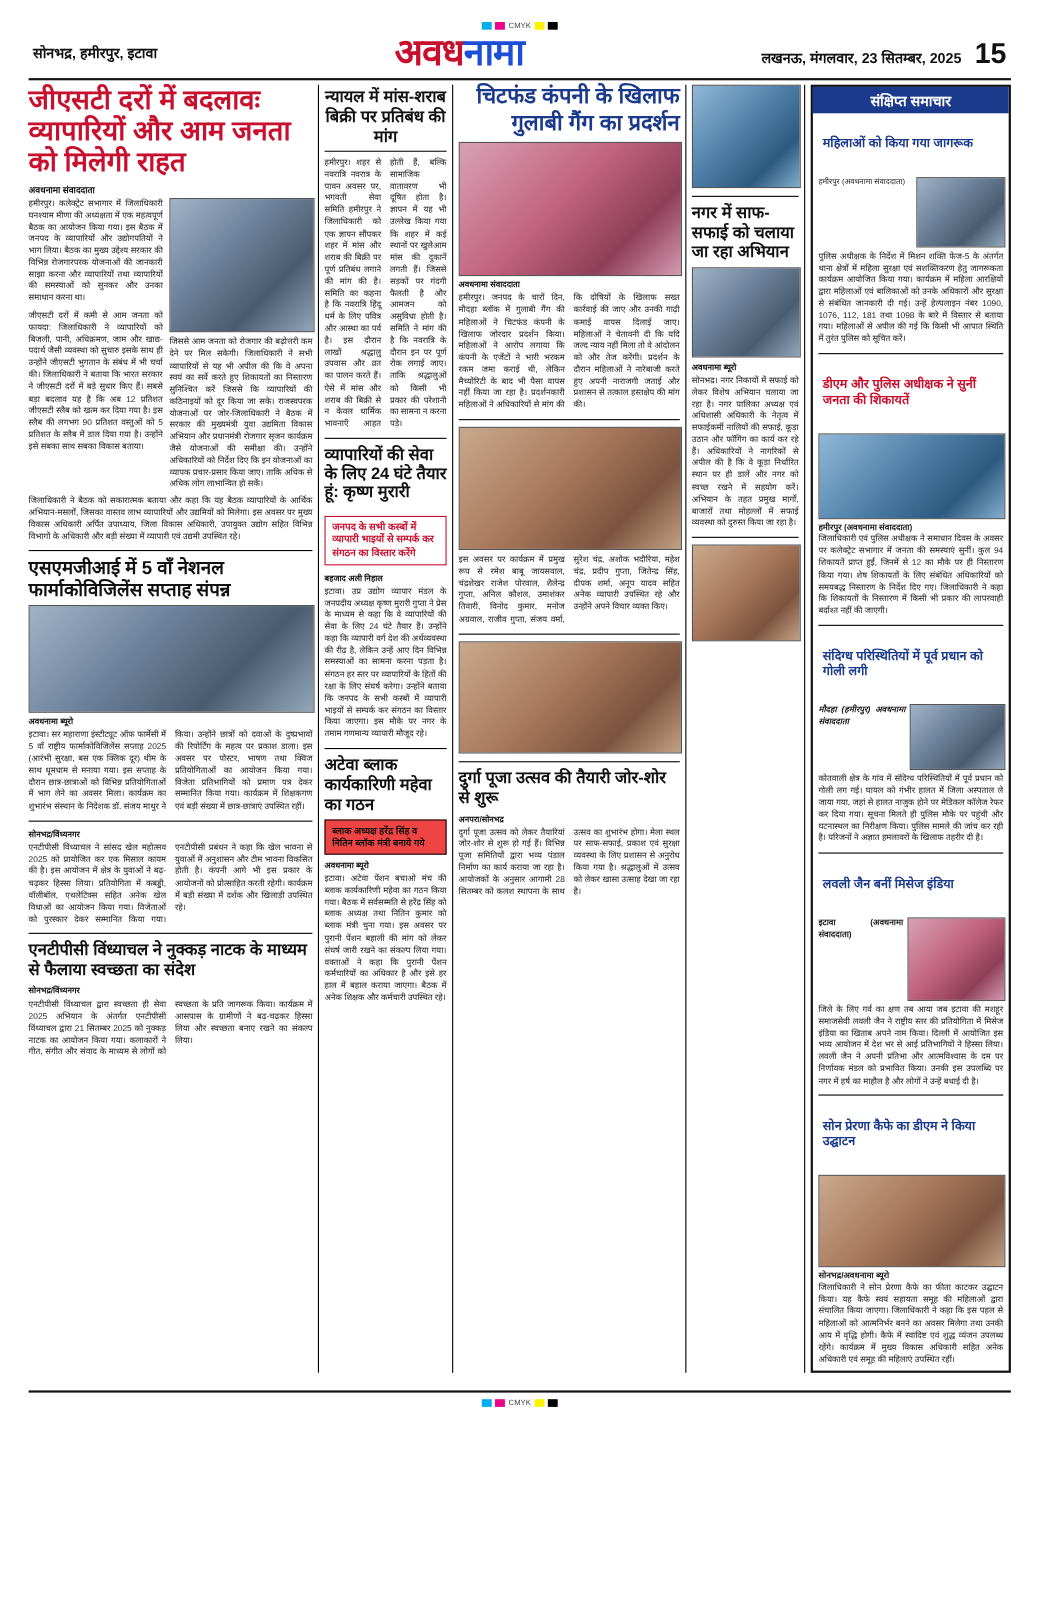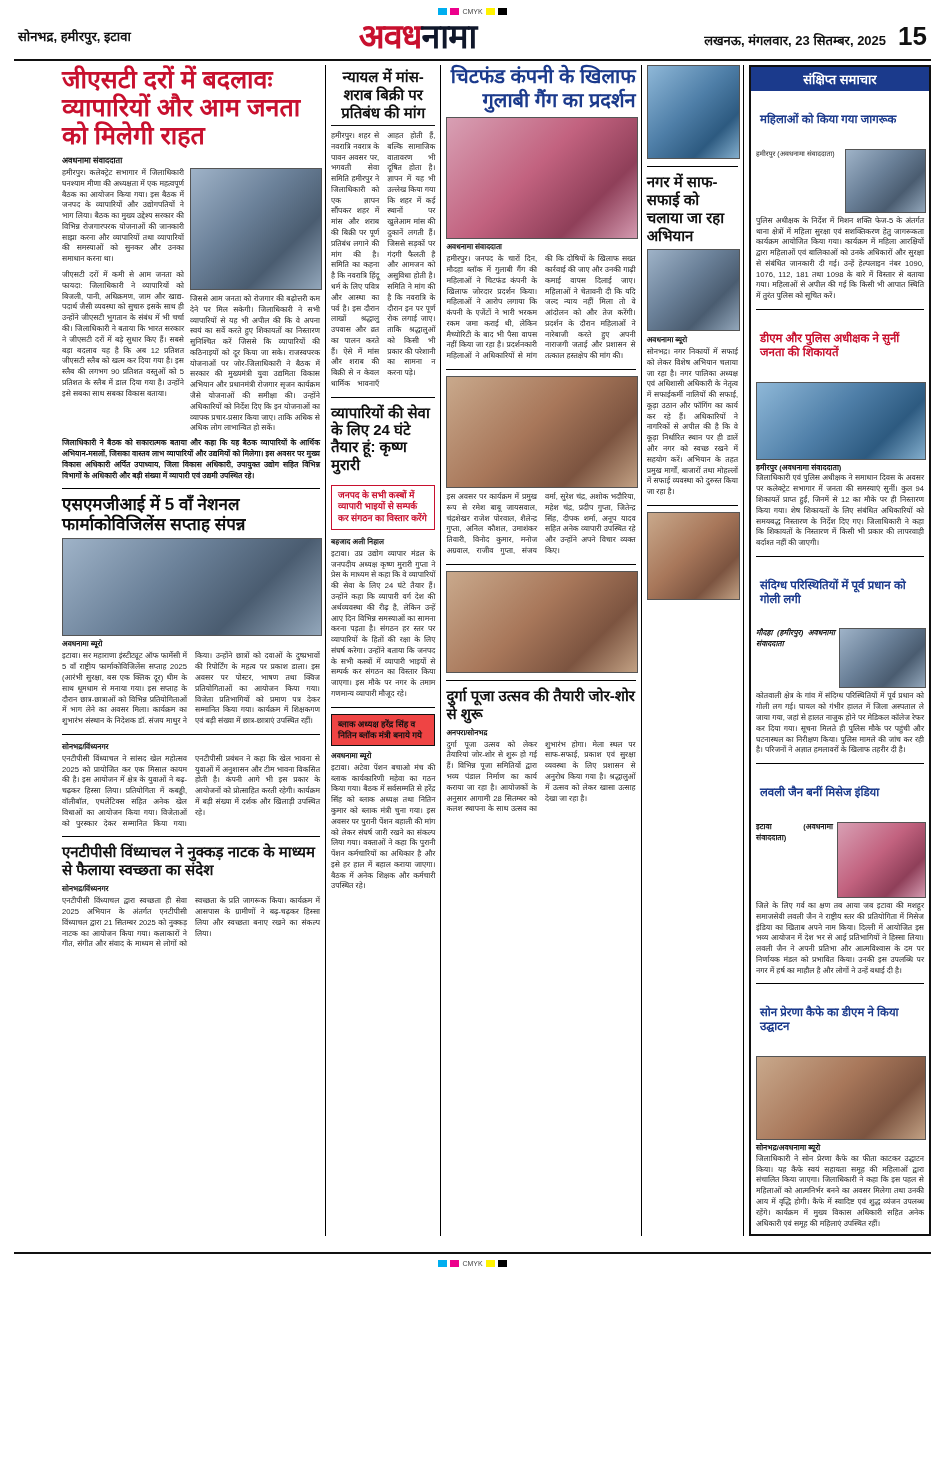--- a/index.html
+++ b/index.html
@@ -1,26 +1,26 @@
 <!DOCTYPE html>
 <html><head>
 <meta charset="utf-8">
 <style>
   html,body{margin:0;padding:0;background:#ffffff;}
   body{width:945px;font-family:"Liberation Sans", sans-serif;color:#111;}
-  .page{width:945px;min-height:1473px;position:relative;background:#fff;padding:4px;box-sizing:border-box;}
+  .page{width:945px;min-height:1473px;position:relative;background:#fff;padding:16px;box-sizing:border-box;}
   .cmyk-bar{display:flex;align-items:center;justify-content:center;gap:3px;font-size:7px;color:#444;padding-top:4px;}
   .cmyk-bar .sw{width:9px;height:7px;display:inline-block;}
   .masthead{display:flex;align-items:center;justify-content:space-between;padding:4px 14px 2px 14px;}
   .mast-left,.mast-right{font-size:13px;font-weight:bold;color:#111;white-space:nowrap;}
   .mast-right{display:flex;align-items:baseline;gap:12px;}
   .pageno{font-size:26px;font-weight:bold;}
   .logo{font-size:34px;font-weight:bold;letter-spacing:-1px;line-height:1;}
   .logo .red{color:#c8102e;}
-  .logo .blue{color:#0f172a;}
+  .logo .blue{color:#1d4ed8;}
   .rule{border-top:2px solid #111;margin:4px 10px 0 10px;}
   .content{display:flex;gap:0;padding:4px 10px 10px 10px;box-sizing:border-box;}
   .col{box-sizing:border-box;}
   .colsep{border-left:1px solid #000;margin:0 5px;}
   h1.head{font-size:25px;line-height:1.12;color:#c8102e;font-weight:bold;margin:0 0 5px 0;}
   h2.head-blue{font-size:20px;line-height:1.18;color:#1b3a8c;font-weight:bold;margin:0 0 5px 0;text-align:right;}
   h3.head-sm{font-size:15px;line-height:1.2;font-weight:bold;margin:0 0 4px 0;color:#111;}
   .byline{font-size:8px;font-weight:bold;color:#111;margin:3px 0;}
   .txt{font-size:7.6px;line-height:1.42;text-align:justify;color:#1a1a1a;}
   .cols2{column-count:2;column-gap:8px;}
@@ -64,35 +64,35 @@
     </div>
     <div class="mast-right">
       <span>लखनऊ, मंगलवार, 23 सितम्बर, 2025</span>
       <span class="pageno">15</span>
     </div>
   </div>
   <div class="rule"></div>
 
   <div class="content">
 
-    <div class="col" style="width:258px;margin-left:48px;">
+    <div class="col" style="width:258px;">
       <h1 class="head">जीएसटी दरों में बदलावः व्यापारियों और आम जनता को मिलेगी राहत</h1>
       <div class="byline">अवधनामा संवाददाता</div>
 
       <div style="display:flex;gap:6px;">
         <div style="width:122px;">
           <div class="txt">हमीरपुर। कलेक्ट्रेट सभागार में जिलाधिकारी घनश्याम मीणा की अध्यक्षता में एक महत्वपूर्ण बैठक का आयोजन किया गया। इस बैठक में जनपद के व्यापारियों और उद्योगपतियों ने भाग लिया। बैठक का मुख्य उद्देश्य सरकार की विभिन्न रोजगारपरक योजनाओं की जानकारी साझा करना और व्यापारियों तथा व्यापारियों की समस्याओं को सुनकर और उनका समाधान करना था।</div>
           <div class="txt" style="margin-top:5px;">जीएसटी दरों में कमी से आम जनता को फायदा: जिलाधिकारी ने व्यापारियों को बिजली, पानी, अधिक्रमण, जाम और खाद्य-पदार्थ जैसी व्यवस्था को सुचारु इसके साथ ही उन्होंने जीएसटी भुगतान के संबंध में भी चर्चा की। जिलाधिकारी ने बताया कि भारत सरकार ने जीएसटी दरों में बड़े सुधार किए हैं। सबसे बड़ा बदलाव यह है कि अब 12 प्रतिशत जीएसटी स्लैब को खत्म कर दिया गया है। इस स्लैब की लगभग 90 प्रतिशत वस्तुओं को 5 प्रतिशत के स्लैब में डाल दिया गया है। उन्होंने इसे सबका साथ सबका विकास बताया।</div>
         </div>
         <div style="width:130px;">
           <div class="ph group" style="height:120px;"></div>
           <div class="txt" style="margin-top:4px;">जिससे आम जनता को रोजगार की बढ़ोत्तरी कम देने पर मिल सकेगी। जिलाधिकारी ने सभी व्यापारियों से यह भी अपील की कि वे अपना स्वयं का सर्वे करते हुए शिकायतों का निस्तारण सुनिश्चित करें जिससे कि व्यापारियों की कठिनाइयों को दूर किया जा सके। राजस्वपरक योजनाओं पर जोर-जिलाधिकारी ने बैठक में सरकार की मुख्यमंत्री युवा उद्यमिता विकास अभियान और प्रधानमंत्री रोजगार सृजन कार्यक्रम जैसे योजनाओं की समीक्षा की। उन्होंने अधिकारियों को निर्देश दिए कि इन योजनाओं का व्यापक प्रचार-प्रसार किया जाए। ताकि अधिक से अधिक लोग लाभान्वित हो सकें।</div>
         </div>
       </div>
-      <div class="txt" style="margin-top:4px;font-weight:bold;">जिलाधिकारी ने बैठक को सकारात्मक बताया और कहा कि यह बैठक व्यापारियों के आर्थिक अभियान-मसलों, जिसका वास्तव लाभ व्यापारियों और उद्यमियों को मिलेगा। इस अवसर पर मुख्य विकास अधिकारी अर्पित उपाध्याय, जिला विकास अधिकारी, उपायुक्त उद्योग सहित विभिन्न विभागों के अधिकारी और बड़ी संख्या में व्यापारी एवं उद्यमी उपस्थित रहे।</div>
+      <div class="txt" style="margin-top:4px;">जिलाधिकारी ने बैठक को सकारात्मक बताया और कहा कि यह बैठक व्यापारियों के आर्थिक अभियान-मसलों, जिसका वास्तव लाभ व्यापारियों और उद्यमियों को मिलेगा। इस अवसर पर मुख्य विकास अधिकारी अर्पित उपाध्याय, जिला विकास अधिकारी, उपायुक्त उद्योग सहित विभिन्न विभागों के अधिकारी और बड़ी संख्या में व्यापारी एवं उद्यमी उपस्थित रहे।</div>
 
       <div class="divider"></div>
 
       <h2 class="sec-title-blk">एसएमजीआई में 5 वाँ नेशनल फार्माकोविजिलेंस सप्ताह संपन्न</h2>
       <div class="ph group" style="height:96px;"></div>
       <div class="small-byline">अवधनामा ब्यूरो</div>
       <div class="txt cols2">इटावा। सर महाराणा इंस्टीट्यूट ऑफ फार्मेसी में 5 वाँ राष्ट्रीय फार्माकोविजिलेंस सप्ताह 2025 (आरंभी सुरक्षा, बस एक क्लिक दूर) थीम के साथ धूमधाम से मनाया गया। इस सप्ताह के दौरान छात्र-छात्राओं को विभिन्न प्रतियोगिताओं में भाग लेने का अवसर मिला। कार्यक्रम का शुभारंभ संस्थान के निदेशक डॉ. संजय माथुर ने किया। उन्होंने छात्रों को दवाओं के दुष्प्रभावों की रिपोर्टिंग के महत्व पर प्रकाश डाला। इस अवसर पर पोस्टर, भाषण तथा क्विज प्रतियोगिताओं का आयोजन किया गया। विजेता प्रतिभागियों को प्रमाण पत्र देकर सम्मानित किया गया। कार्यक्रम में शिक्षकगण एवं बड़ी संख्या में छात्र-छात्राएं उपस्थित रहीं।</div>
 
       <div class="divider"></div>
 
@@ -118,20 +118,21 @@
 
       <h2 class="sec-title-blk" style="font-size:15px;">व्यापारियों की सेवा के लिए 24 घंटे तैयार हूं: कृष्ण मुरारी</h2>
       <div class="box-red">
         <div class="t">जनपद के सभी कस्बों में व्यापारी भाइयों से सम्पर्क कर संगठन का विस्तार करेंगे</div>
       </div>
       <div class="small-byline">बहजाद अली निहाल</div>
       <div class="txt">इटावा। उप्र उद्योग व्यापार मंडल के जनपदीय अध्यक्ष कृष्ण मुरारी गुप्ता ने प्रेस के माध्यम से कहा कि वे व्यापारियों की सेवा के लिए 24 घंटे तैयार हैं। उन्होंने कहा कि व्यापारी वर्ग देश की अर्थव्यवस्था की रीढ़ है, लेकिन उन्हें आए दिन विभिन्न समस्याओं का सामना करना पड़ता है। संगठन हर स्तर पर व्यापारियों के हितों की रक्षा के लिए संघर्ष करेगा। उन्होंने बताया कि जनपद के सभी कस्बों में व्यापारी भाइयों से सम्पर्क कर संगठन का विस्तार किया जाएगा। इस मौके पर नगर के तमाम गणमान्य व्यापारी मौजूद रहे।</div>
 
       <div class="divider"></div>
 
+      <h3 class="head-sm">अटेवा ब्लाक कार्यकारिणी महेवा का गठन</h3>
       <div class="box-y">
         <div class="t">ब्लाक अध्यक्ष हरेंद्र सिंह व नितिन ब्लॉक मंत्री बनाये गये</div>
       </div>
       <div class="small-byline">अवधनामा ब्यूरो</div>
       <div class="txt">इटावा। अटेवा पेंशन बचाओ मंच की ब्लाक कार्यकारिणी महेवा का गठन किया गया। बैठक में सर्वसम्मति से हरेंद्र सिंह को ब्लाक अध्यक्ष तथा नितिन कुमार को ब्लाक मंत्री चुना गया। इस अवसर पर पुरानी पेंशन बहाली की मांग को लेकर संघर्ष जारी रखने का संकल्प लिया गया। वक्ताओं ने कहा कि पुरानी पेंशन कर्मचारियों का अधिकार है और इसे हर हाल में बहाल कराया जाएगा। बैठक में अनेक शिक्षक और कर्मचारी उपस्थित रहे।</div>
     </div>
 
     <div class="colsep"></div>
 
     <div class="col" style="width:232px;">

